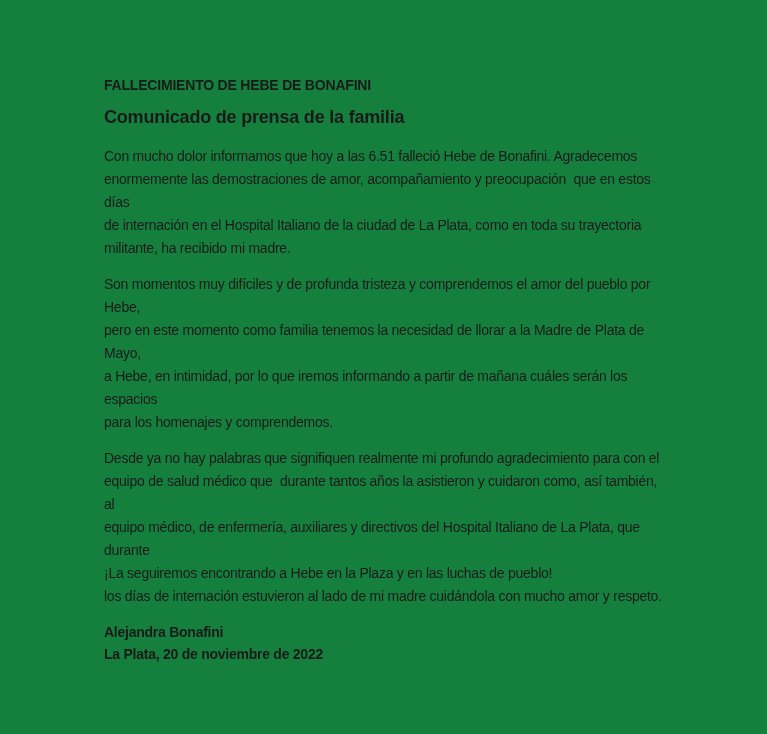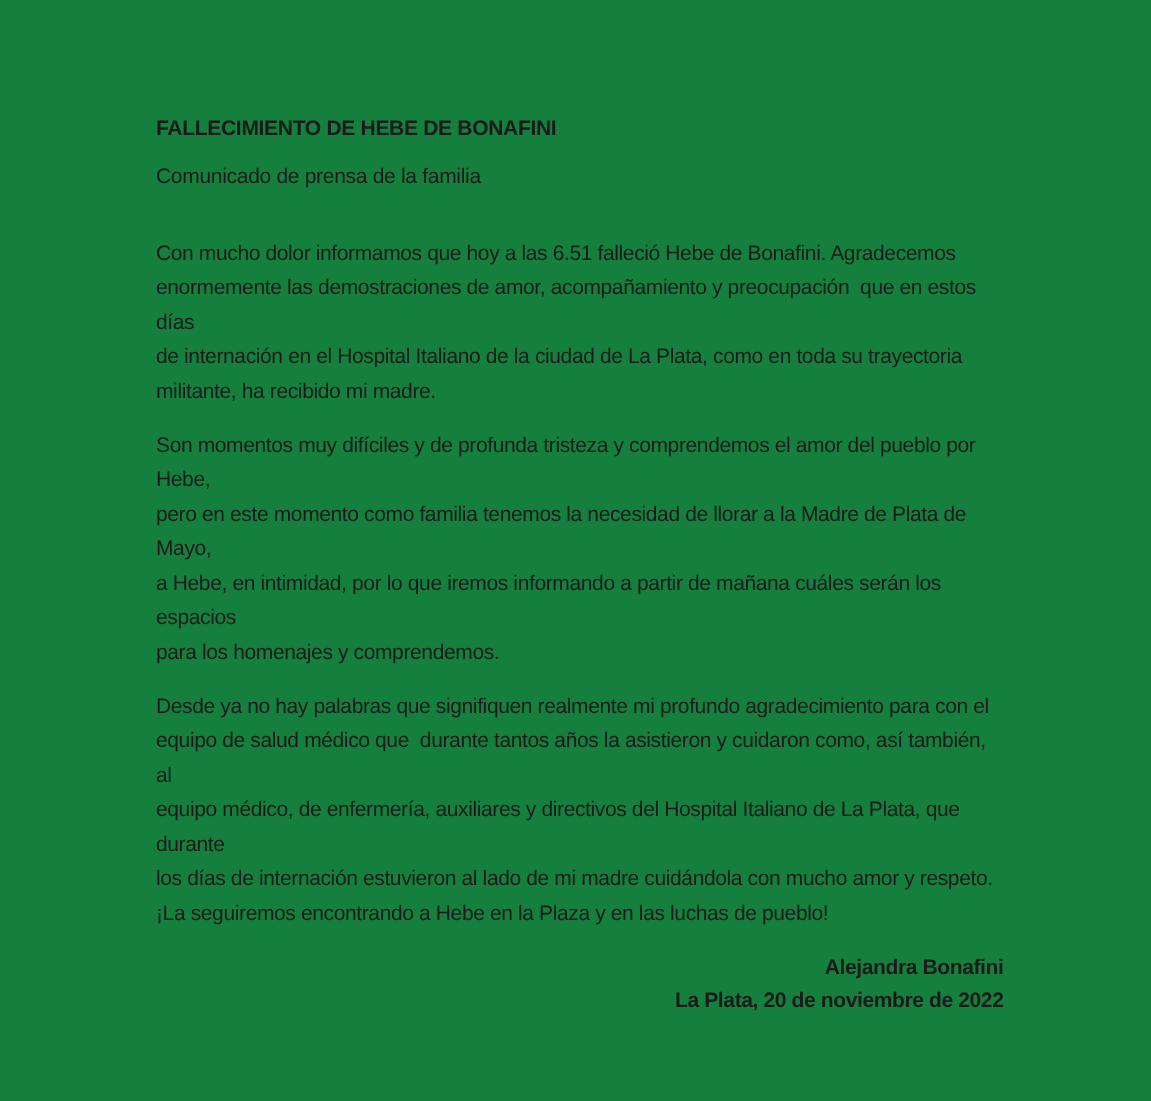--- a/index.html
+++ b/index.html
@@ -22,39 +22,38 @@
   }
   .doc-title {
     font-size: 14px;
     font-weight: bold;
     letter-spacing: -0.2px;
     line-height: 23px;
     margin-bottom: 9px;
     white-space: pre-wrap;
   }
   .doc-subtitle {
-    font-size: 14px;
-    font-weight: normal;
+    font-size: 18px;
+    font-weight: bold;
     letter-spacing: -0.2px;
     line-height: 23px;
-    margin-bottom: 28px;
+    margin-bottom: 16px;
     white-space: pre-wrap;
   }
   .paragraph {
     margin-bottom: 13px;
   }
   .line {
     font-size: 14px;
     letter-spacing: -0.25px;
     line-height: 23px;
     white-space: pre-wrap;
   }
   .signature {
     margin-top: 8px;
-    text-align: right;
   }
   .signature .line {
     font-weight: bold;
     line-height: 22px;
   }
 </style>
 </head>
 <body>
 
 <div class="page">
@@ -75,22 +74,22 @@
       <div class="line">Son momentos muy difíciles y de profunda tristeza y comprendemos el amor del pueblo por Hebe,</div>
       <div class="line">pero en este momento como familia tenemos la necesidad de llorar a la Madre de Plata de Mayo,</div>
       <div class="line">a Hebe, en intimidad, por lo que iremos informando a partir de mañana cuáles serán los espacios</div>
       <div class="line">para los homenajes y comprendemos.</div>
     </div>
 
     <div class="paragraph">
       <div class="line">Desde ya no hay palabras que signifiquen realmente mi profundo agradecimiento para con el</div>
       <div class="line">equipo de salud médico que  durante tantos años la asistieron y cuidaron como, así también, al</div>
       <div class="line">equipo médico, de enfermería, auxiliares y directivos del Hospital Italiano de La Plata, que durante</div>
+      <div class="line">¡La seguiremos encontrando a Hebe en la Plaza y en las luchas de pueblo!</div>
       <div class="line">los días de internación estuvieron al lado de mi madre cuidándola con mucho amor y respeto.</div>
-      <div class="line">¡La seguiremos encontrando a Hebe en la Plaza y en las luchas de pueblo!</div>
     </div>
 
     <div class="signature">
       <div class="line">Alejandra Bonafini</div>
       <div class="line">La Plata, 20 de noviembre de 2022</div>
     </div>
 
   </div>
 </div>
 

